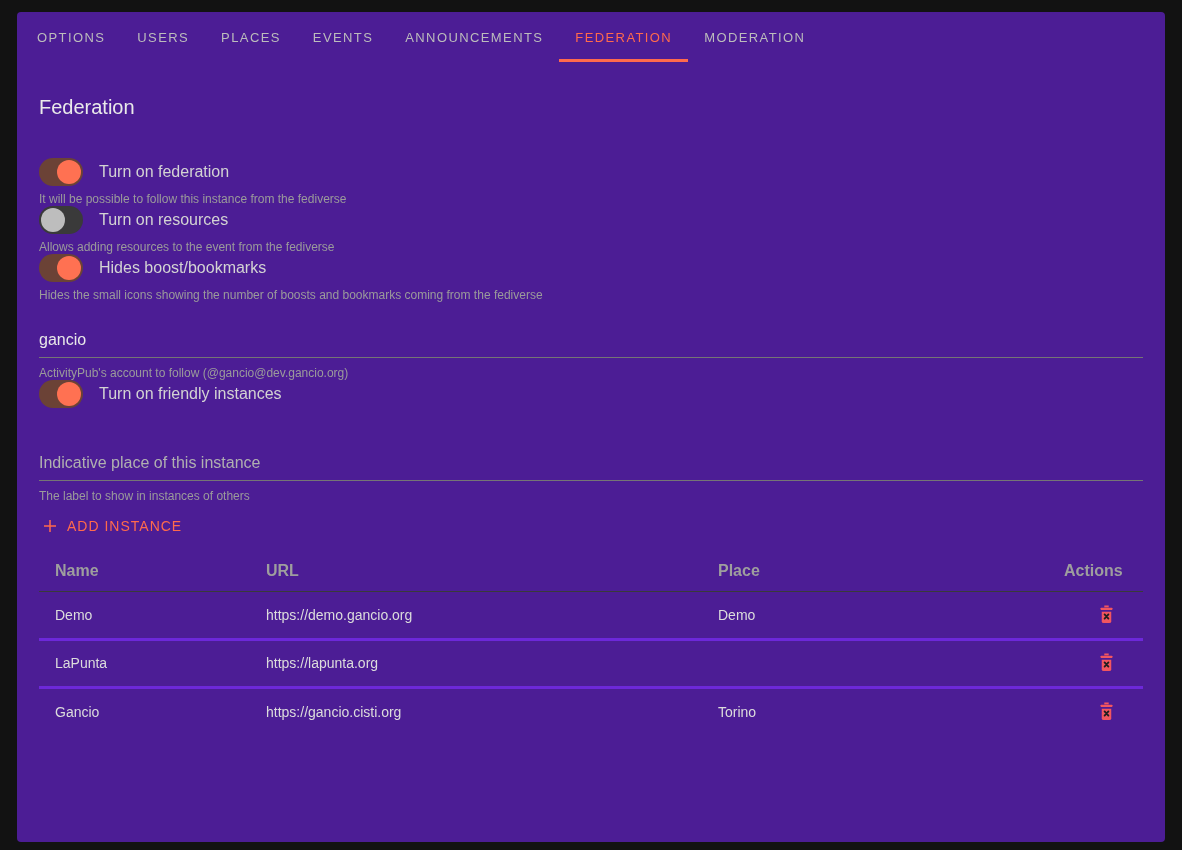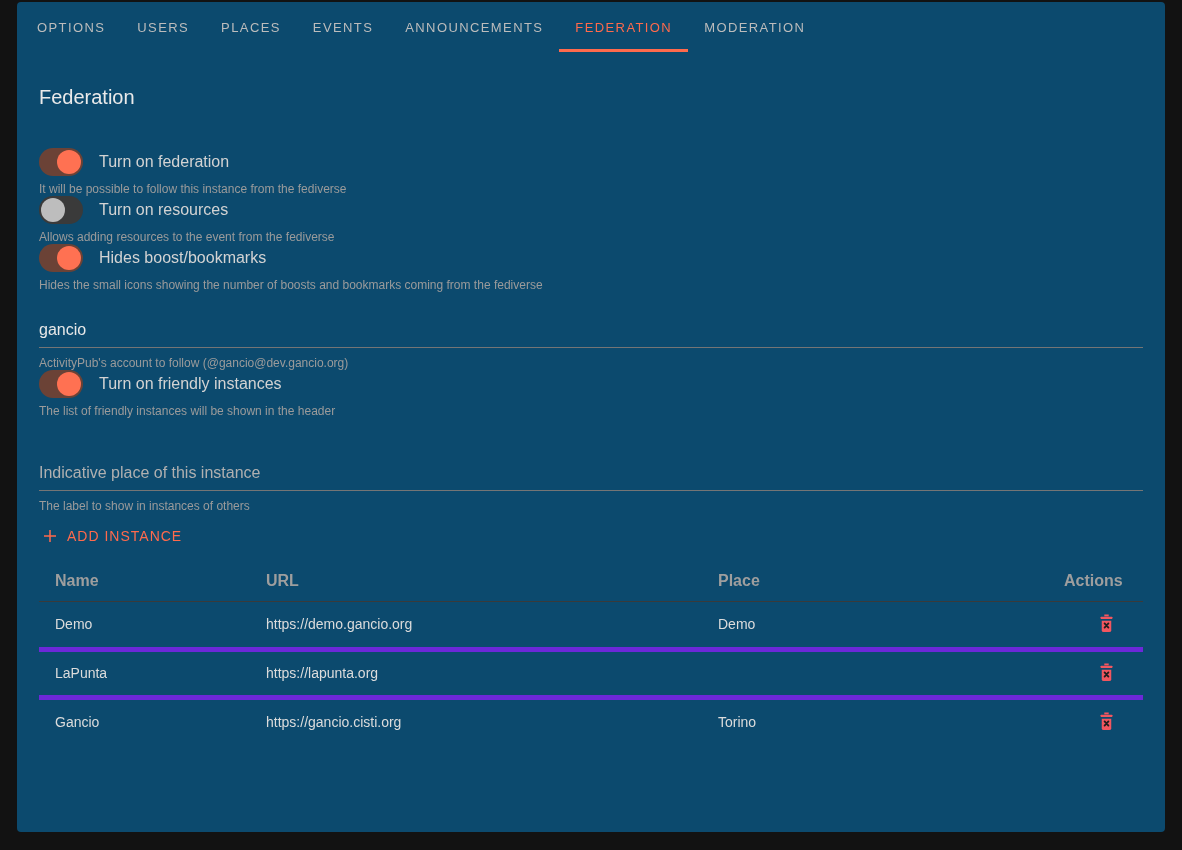--- a/index.html
+++ b/index.html
@@ -4,23 +4,23 @@
 <style>
   * { margin:0; padding:0; box-sizing:border-box; }
   html,body { width:1182px; height:850px; overflow:hidden; }
   body {
     background:#121212;
     font-family:"Liberation Sans", sans-serif;
     color:#d6d6d6;
   }
   .panel {
     position:absolute;
-    left:17px; top:2px;
+    left:17px; top:12px;
     width:1148px; height:830px;
-    background:#0c4a6e;
+    background:#4c1d95;
     border-radius:4px;
   }
 
   
   .tabs {
     display:flex;
     height:50px;
     padding-left:4px;
     align-items:stretch;
   }
@@ -146,21 +146,21 @@
     font-weight:700;
     color:#9e9e9e;
     padding:0 16px;
     border-bottom:1px solid #3a3a3a;
   }
   td {
     height:48px;
     font-size:14px;
     color:#dcdcdc;
     padding:0 16px;
-    border-bottom:5px solid #6d28d9;
+    border-bottom:3px solid #6d28d9;
   }
   tbody tr:last-child td { border-bottom:none; }
   th.col-name  { width:211px; }
   th.col-url   { width:452px; }
   th.col-place { width:346px; }
   th.col-actions, td.cell-actions {
     text-align:right;
     padding-right:25px;
   }
   .trash-btn {
@@ -218,21 +218,20 @@
       <input class="text-input" type="text" value="gancio" style="">
       <div class="hint">ActivityPub's account to follow (@gancio@dev.gancio.org)</div>
     </div>
 
     <div class="toggle-row">
       <div class="switch active">
         <div class="thumb"></div>
       </div>
       <span class="toggle-label">Turn on friendly instances</span>
     </div>
-    <div class="caption">The list of friendly instances will be shown in the header</div>
 
     <div class="text-field place">
       <input class="text-input" type="text" placeholder="Indicative place of this instance" style="">
       <div class="hint">The label to show in instances of others</div>
     </div>
 
     <button class="add-btn">
       <svg width="18" height="18" viewBox="0 0 24 24">
         <path d="M11 4h2v7h7v2h-7v7h-2v-7H4v-2h7z" fill="#ff6a4c"></path>
       </svg>

